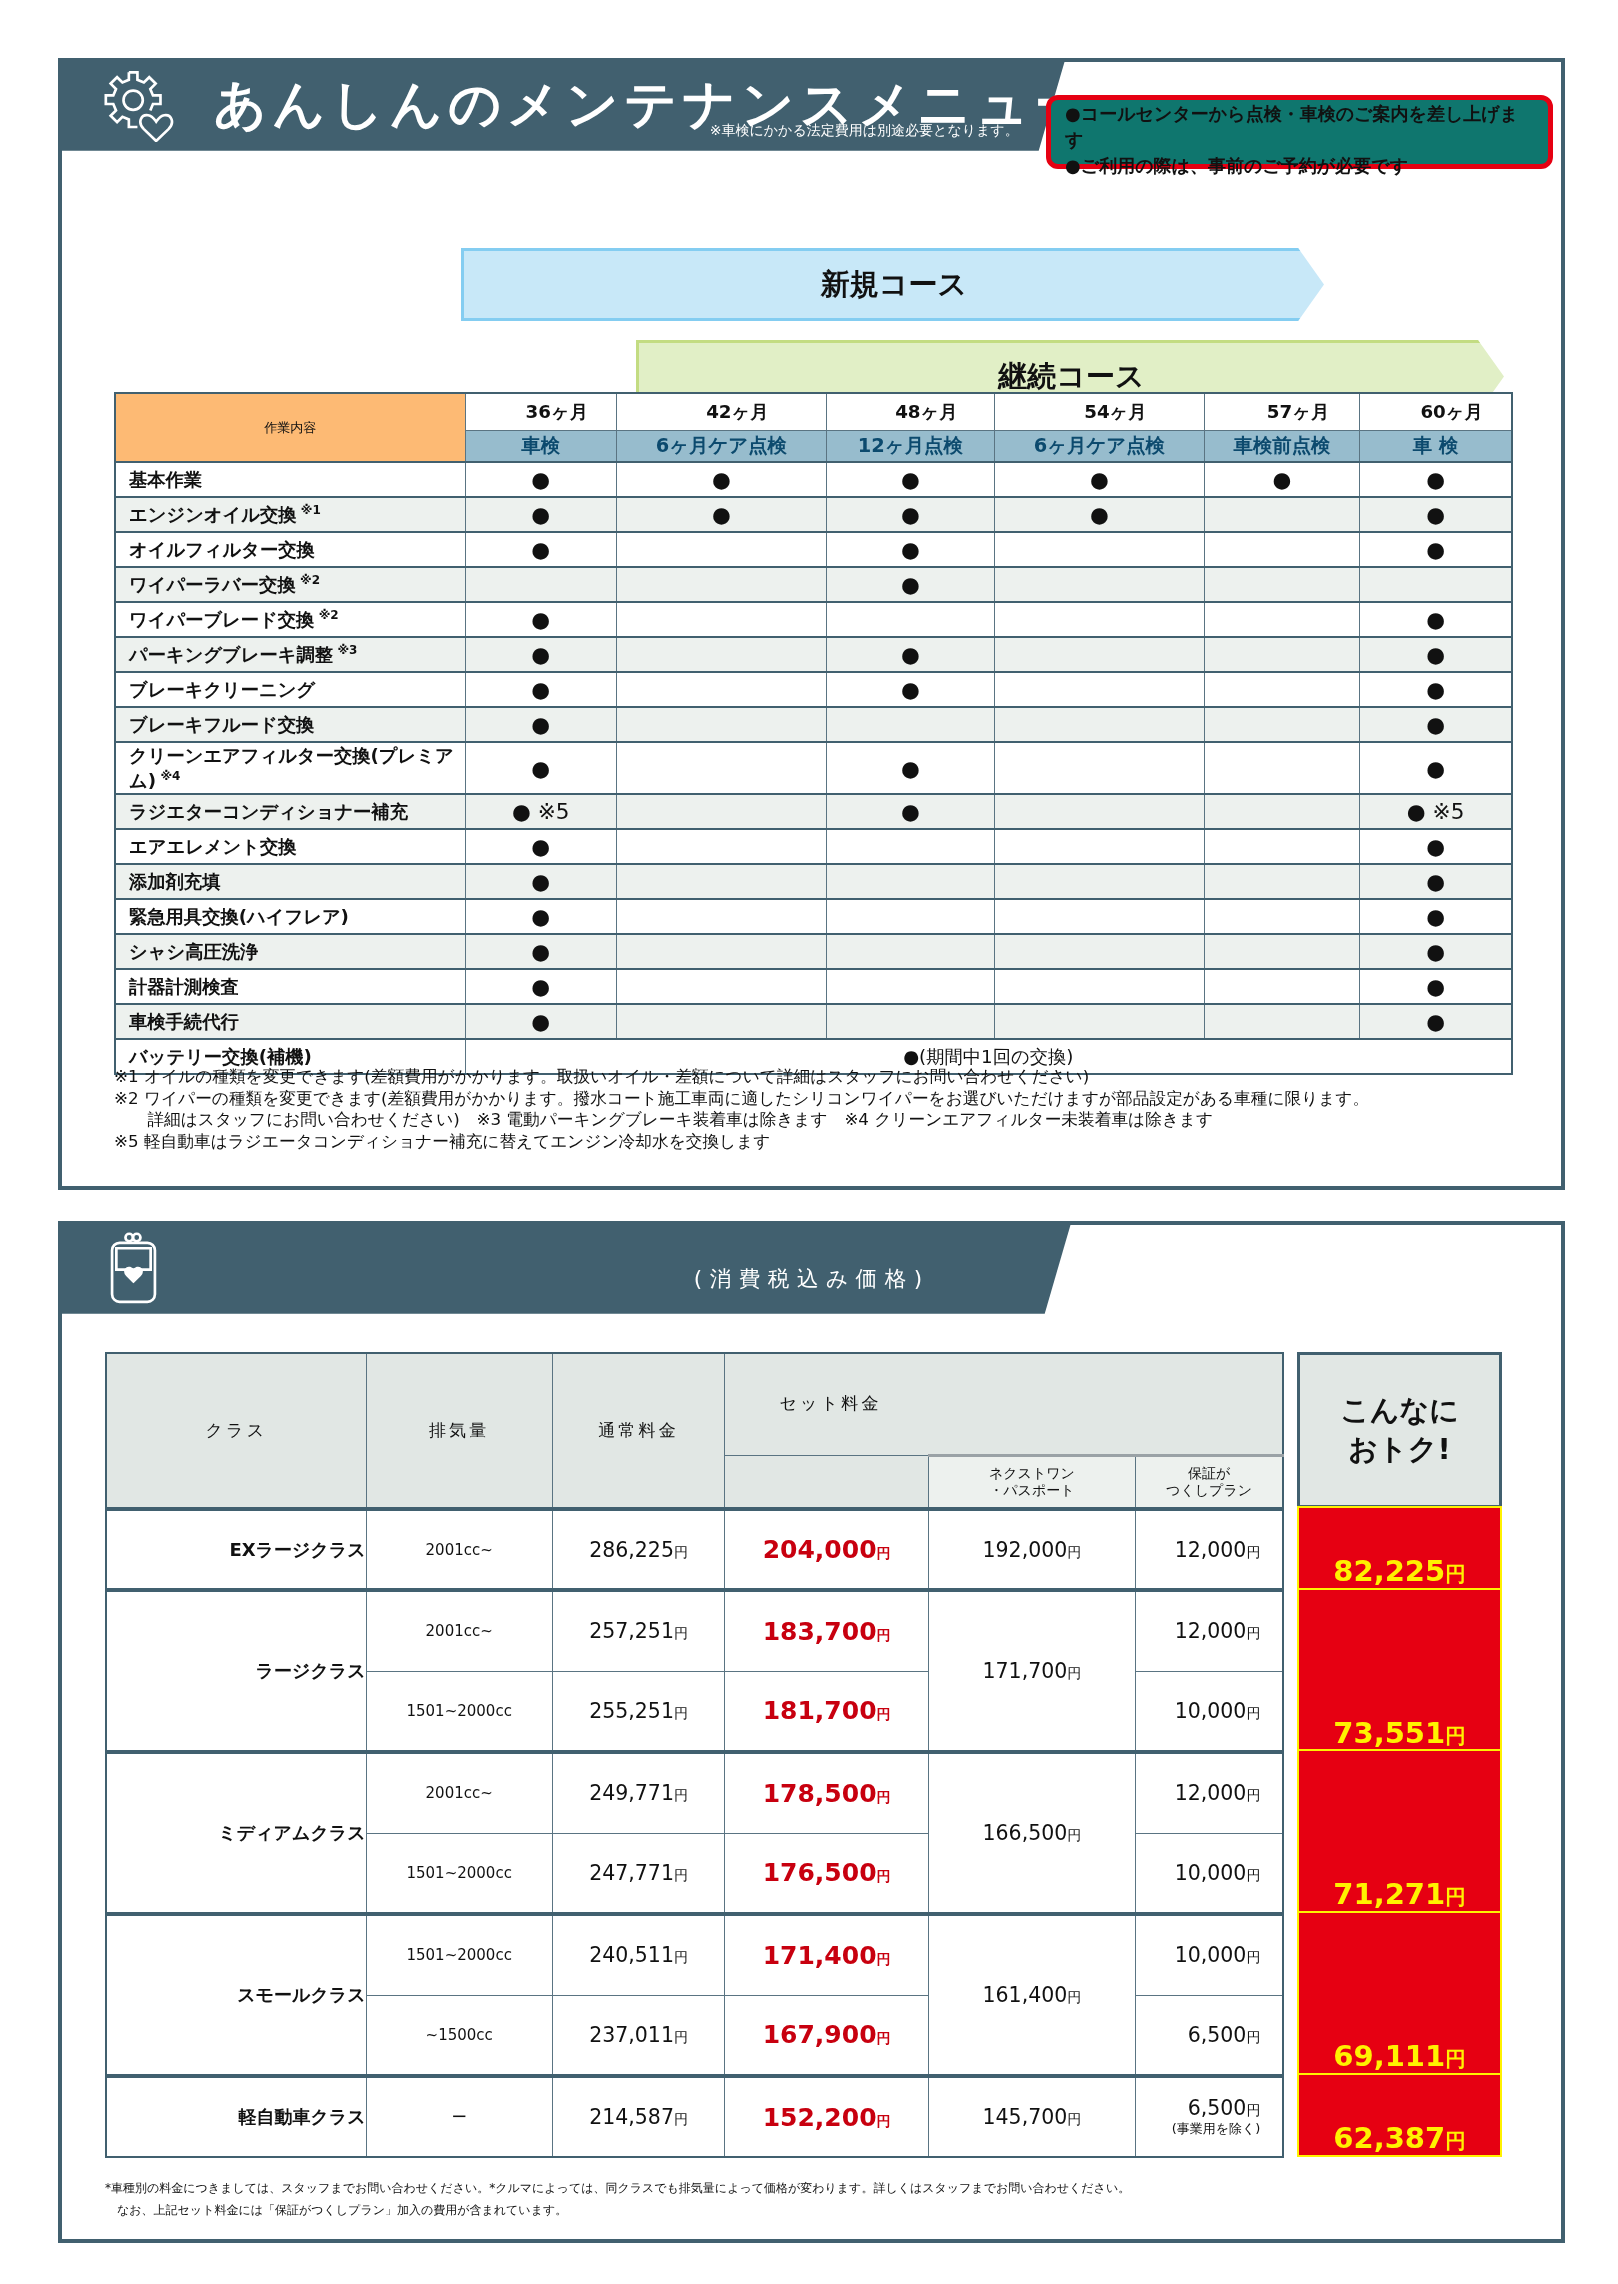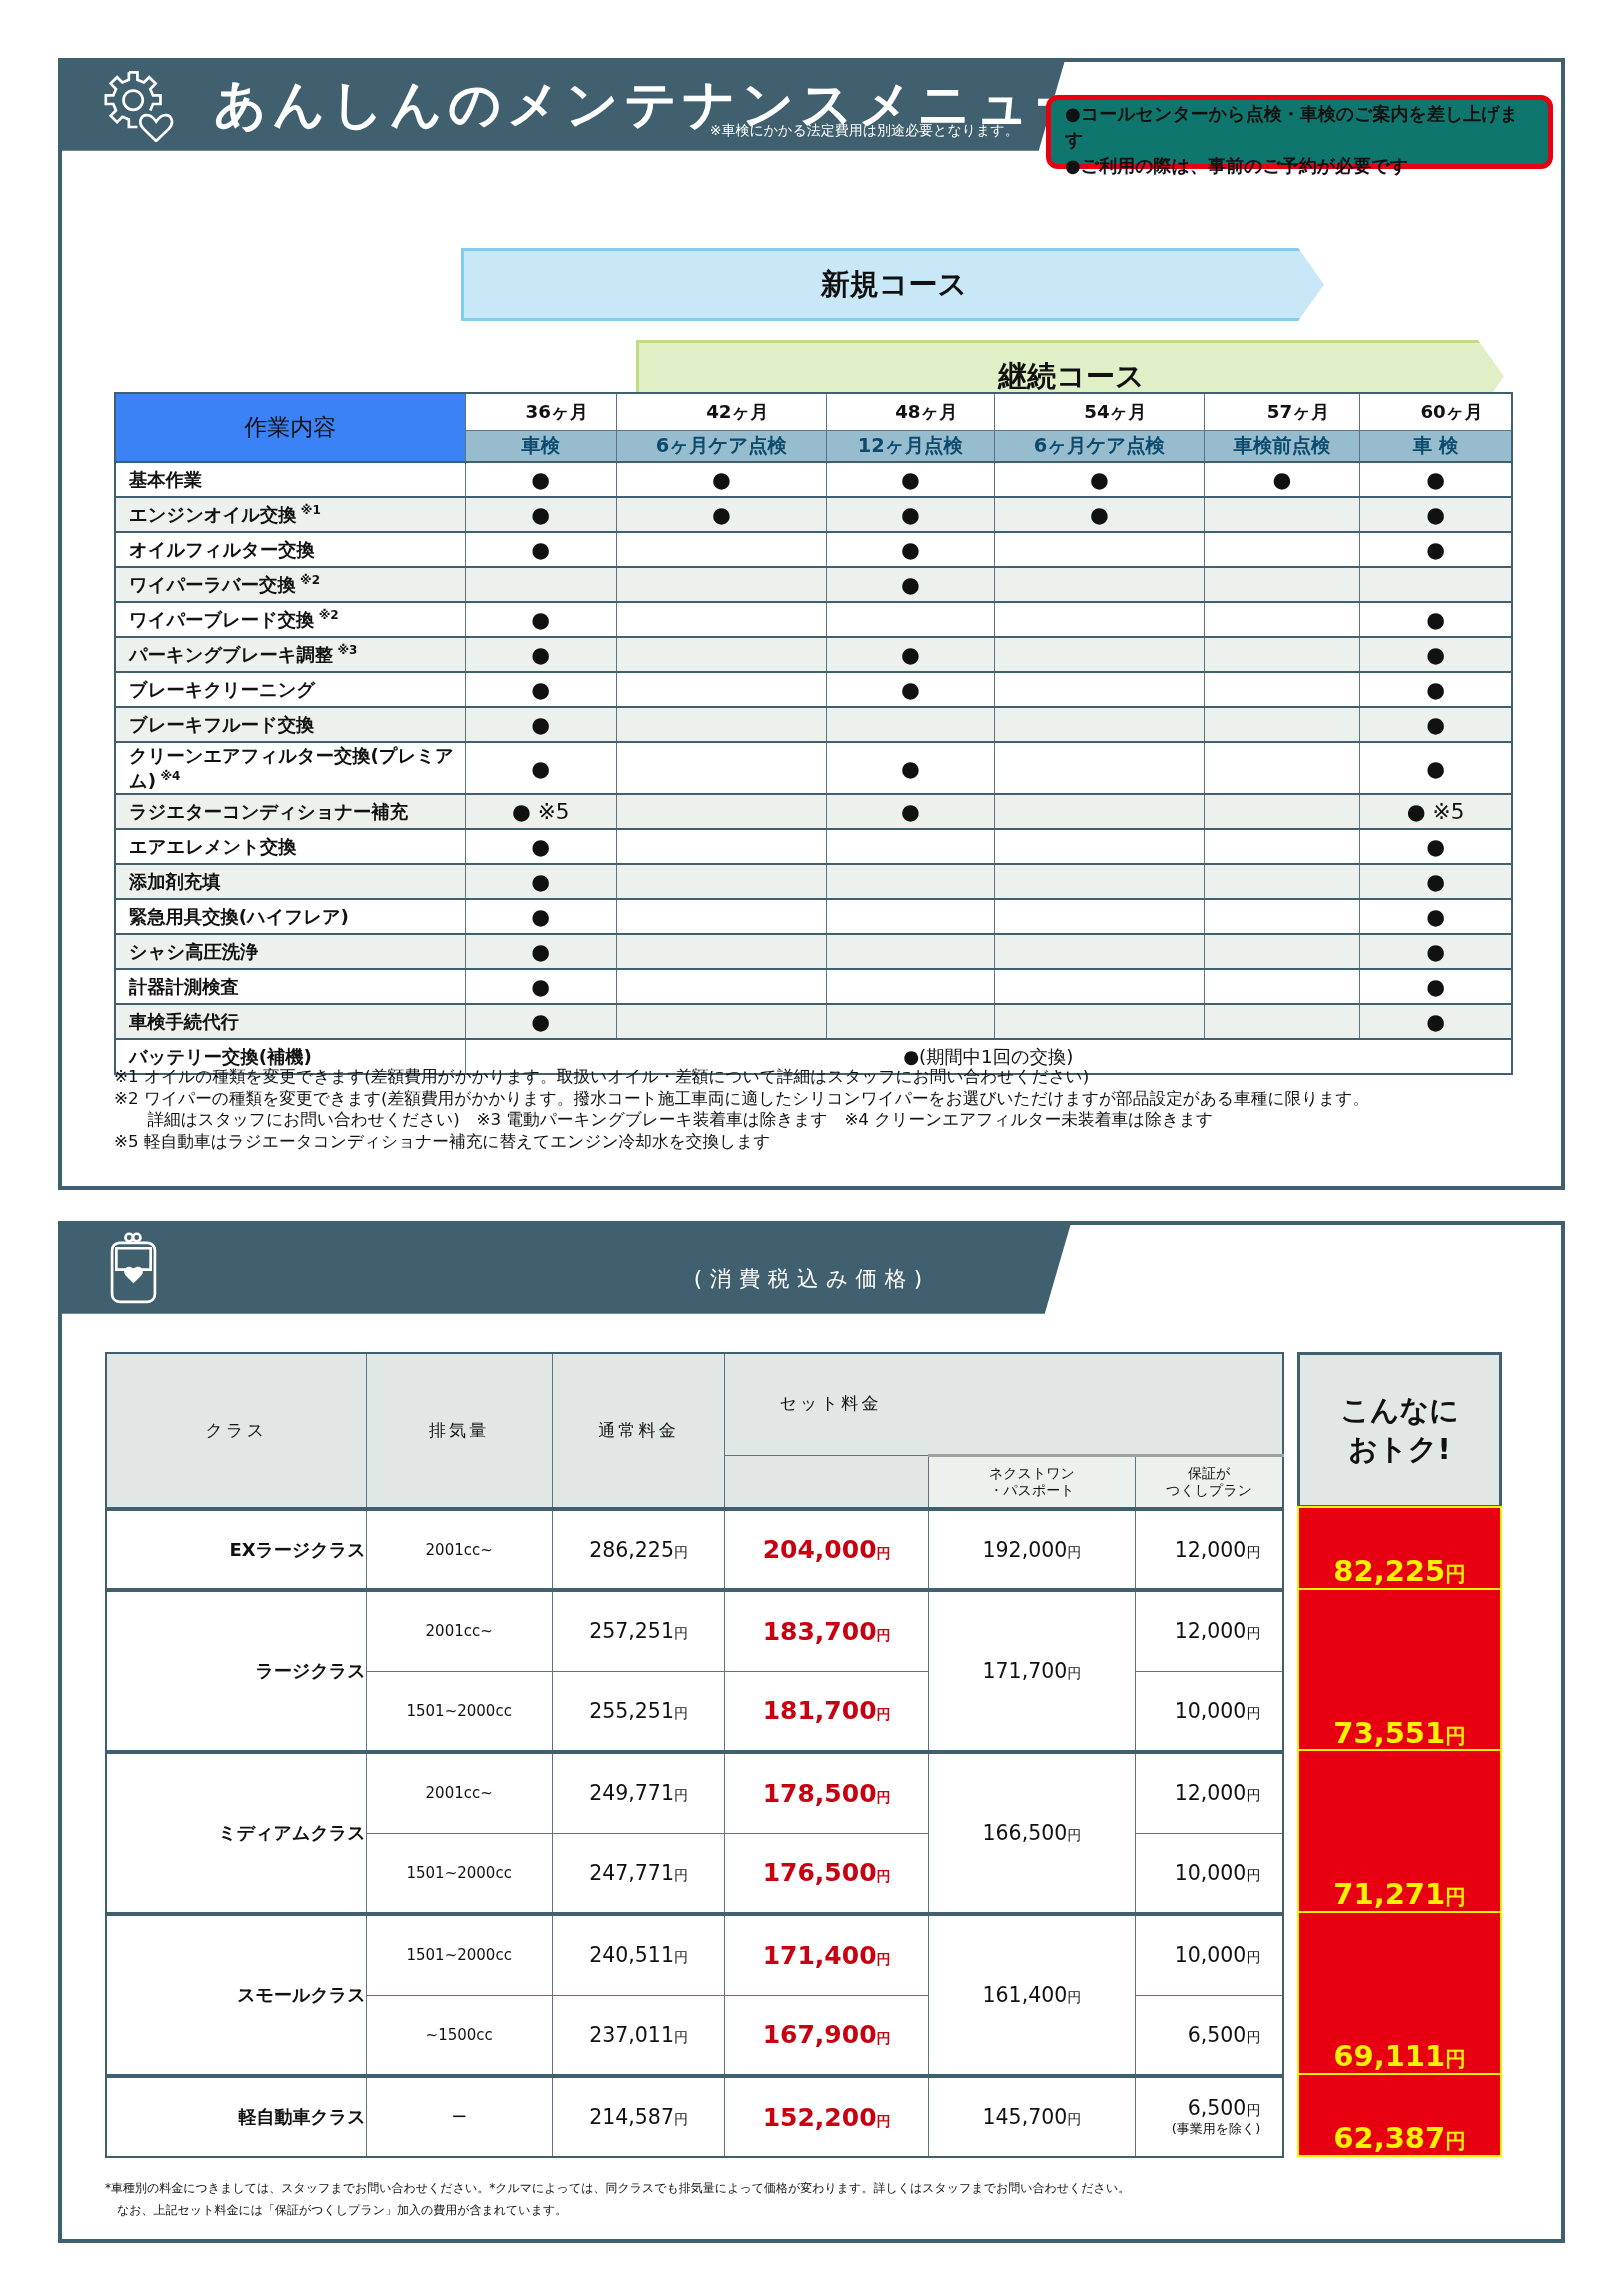--- a/index.html
+++ b/index.html
@@ -26,21 +26,21 @@
   .course { position: absolute; height: 73px; font-size: 29px; font-weight: bold; display: flex; align-items: center; justify-content: center; margin-top: 48px; }
   .course.new { left: 399px; top: 138px; width: 863px; background: #c8e8f8; border: 3.8px solid #84cdf1; border-right: none; clip-path: polygon(0 0, 97% 0, 100% 50%, 97% 100%, 0 100%); }
   .course.cont { left: 574px; top: 230px; width: 868px; background: #e1efc6; border: 3.8px solid #c3dc82; border-right: none; clip-path: polygon(0 0, 97% 0, 100% 50%, 97% 100%, 0 100%); }
 
   table { border-collapse: collapse; }
   .mt { position: absolute; left: 52px; top: 330px; width: 1399px; font-size: 18.3px; }
   .mt td, .mt th { border: 1.1px solid #5a7482; text-align: center; height: 35px; }
   .mt tr.r { border-top: 2.2px solid #41606f; }
   .mt th.month { background: #fff; font-weight: bold; font-size: 18.3px; height: 37px; padding-left: 32px; }
   .mt th.kind { background: #97bccd; color: #0c4a6e; font-weight: bold; font-size: 19.4px; height: 32px; }
-  .mt th.work { background: #3b82f6; font-weight: normal; font-size: 23px; width: 350px; }
+  .mt th.work { background: #fdba74; font-weight: normal; font-size: 13px; width: 350px; }
   .mt td.label { text-align: left; padding-left: 13px; font-size: 18.3px; font-weight: bold; }
   .mt tr.alt td { background: #edf1ee; }
   .mt td.dot { font-size: 21.6px; }
   .sup { font-size: 12px; vertical-align: super; margin-left: 4.3px; }
   .mt { border: 2.2px solid #41606f; }
 
   .footnotes { position: absolute; left: 52px; top: 1004px; font-size: 16.7px; line-height: 21.6px; color: #111; }
   .footnotes div { white-space: nowrap; }
 
   .pt { position: absolute; left: 43px; top: 127px; width: 1179px; font-size: 19.4px; border: 2.2px solid #41606f; }

